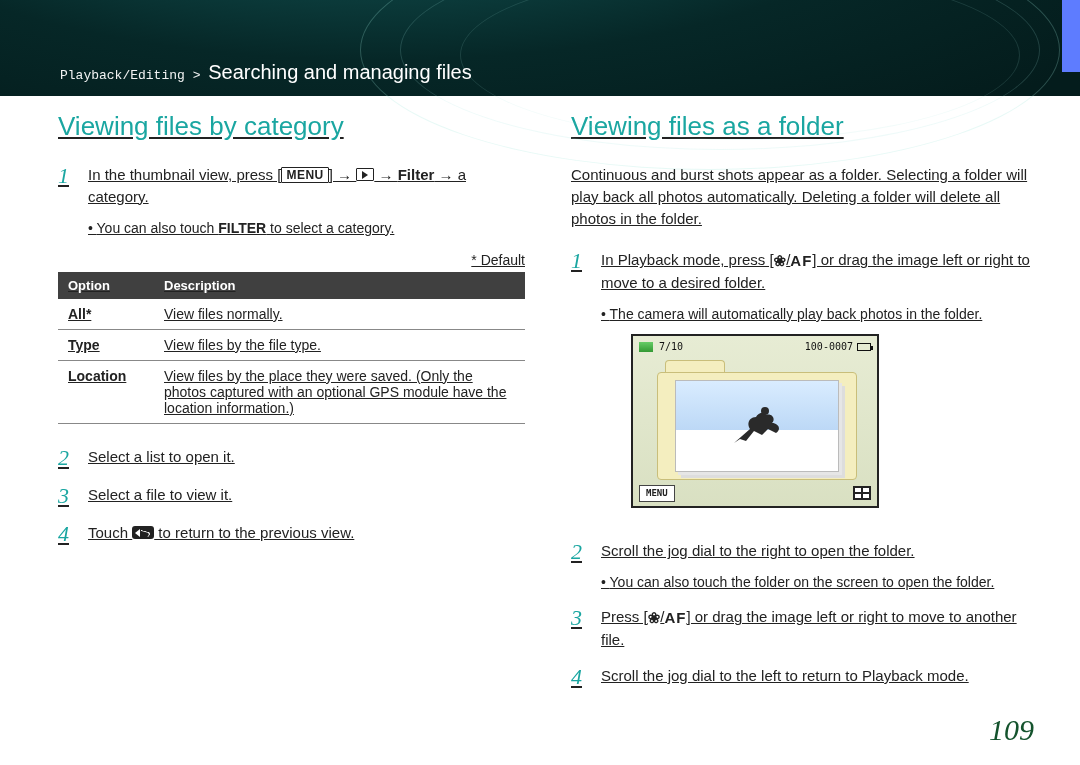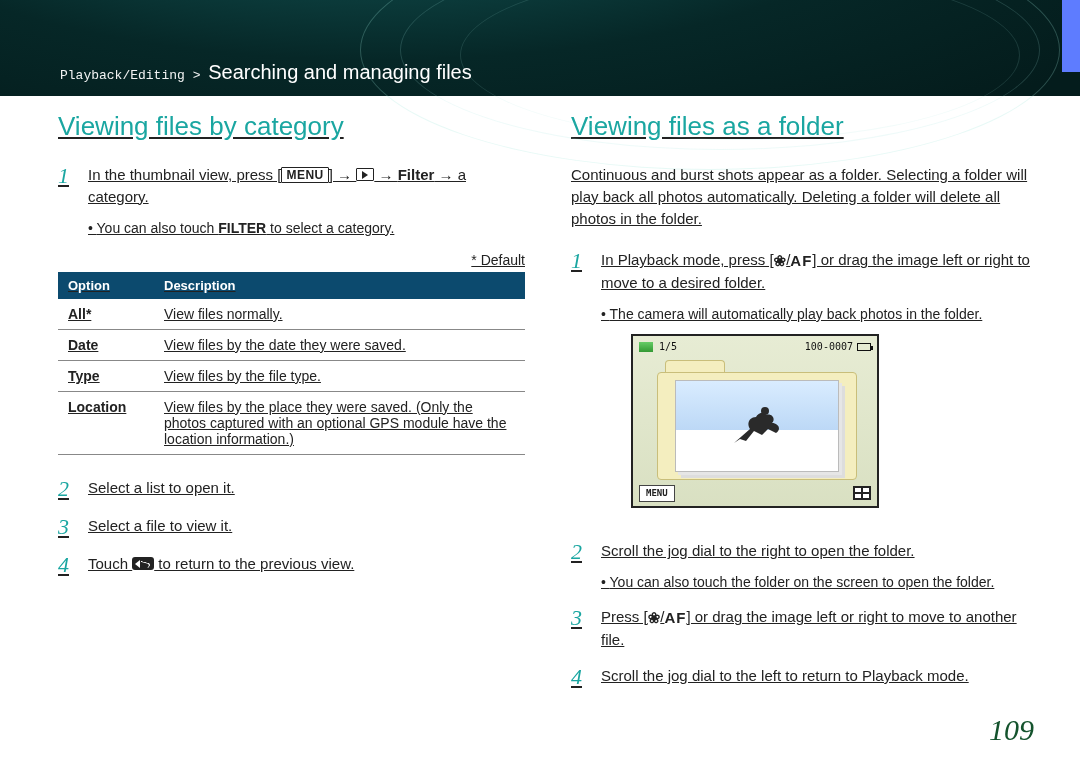--- a/index.html
+++ b/index.html
@@ -77,21 +77,21 @@
     display:inline-block; font-size:15px; font-weight:bold; vertical-align:-1px;
   }
   .af-icon { display:inline-block; font-weight:bold; font-size:15px; letter-spacing:1px; vertical-align:-1px;}
 
   .default-note { text-align:right; font-size:14px; margin:2px 0 4px; }
 
   table.opts {
     width:100%; border-collapse:collapse; font-size:14px; margin-bottom:22px;
   }
   table.opts th {
-    background:#0c4a6e; color:#fff; text-align:left; font-weight:600;
+    background:#404040; color:#fff; text-align:left; font-weight:600;
     padding:6px 10px; font-size:13px;
   }
   table.opts th:first-child { width:96px; }
   table.opts td {
     padding:7px 10px; border-bottom:1px solid #888; vertical-align:top;
   }
   table.opts td.opt { font-weight:700; }
   table.opts tr:last-child td { border-bottom:1px solid #888; }
 
   .intro { font-size:15px; line-height:1.45; margin-bottom:20px; }
@@ -196,24 +196,20 @@
             <th>Option</th>
             <th>Description</th>
           </tr>
         </thead>
         <tbody>
           <tr>
               <td class="opt">All*</td>
               <td>View files normally.</td>
             </tr>
           <tr>
-              <td class="opt">Date</td>
-              <td>View files by the date they were saved.</td>
-            </tr>
-          <tr>
               <td class="opt">Type</td>
               <td>View files by the file type.</td>
             </tr>
           <tr>
               <td class="opt">Location</td>
               <td>View files by the place they were saved. (Only the photos captured with an optional GPS module have the location information.)</td>
             </tr>
         </tbody>
       </table>
 
@@ -241,21 +237,21 @@
         <div class="step">
           <div class="num">1</div>
           <div class="body">
             <span>In Playback mode, press [</span><span class="macro-icon">❀</span><span>/</span><span class="af-icon">AF</span><span>] or drag the image left or right to move to a desired folder.</span>
             <div class="indent-bullet">The camera will automatically play back photos in the folder.</div>
 
             <div class="lcd">
               <div class="topbar">
                 <div class="l">
                     <span class="flag"></span>
-                    <span>1/5</span>
+                    <span>7/10</span>
                   </div>
                 <div class="r">
                     <span>100-0007</span>
                     <span class="batt"></span>
                   </div>
               </div>
               <div class="folder">
                 <div class="tab"></div>
                 <div class="back"></div>
                 <div class="photo">

